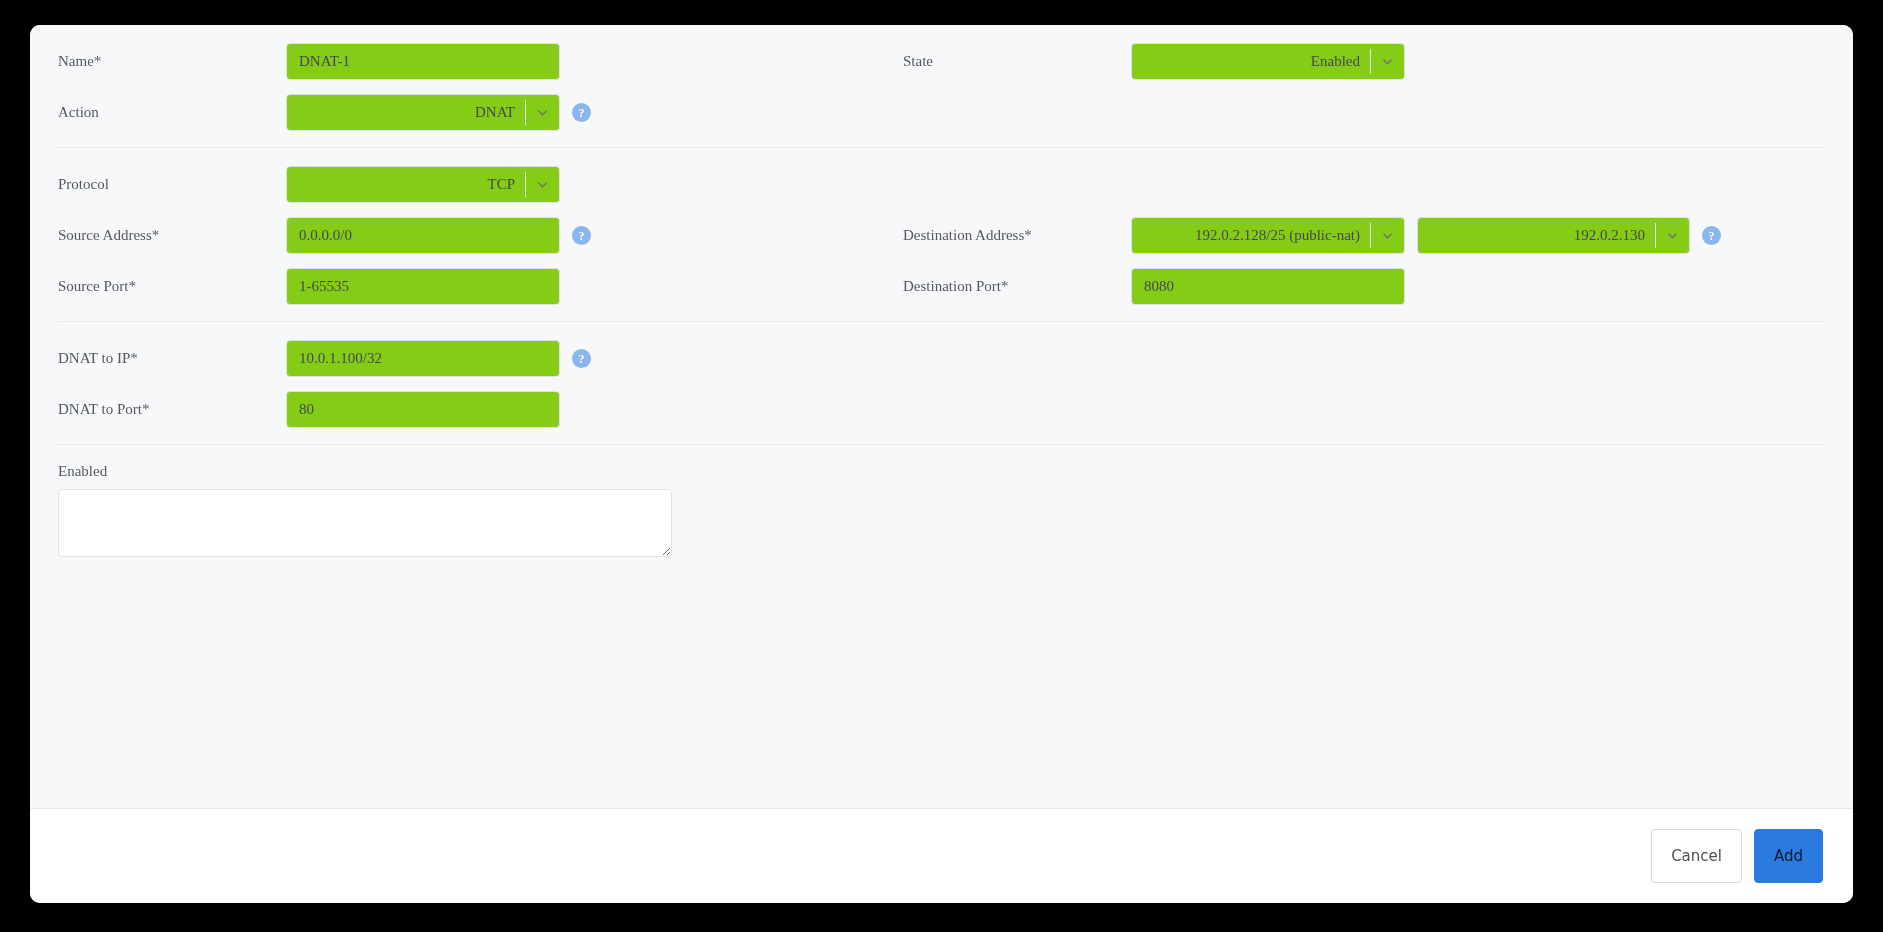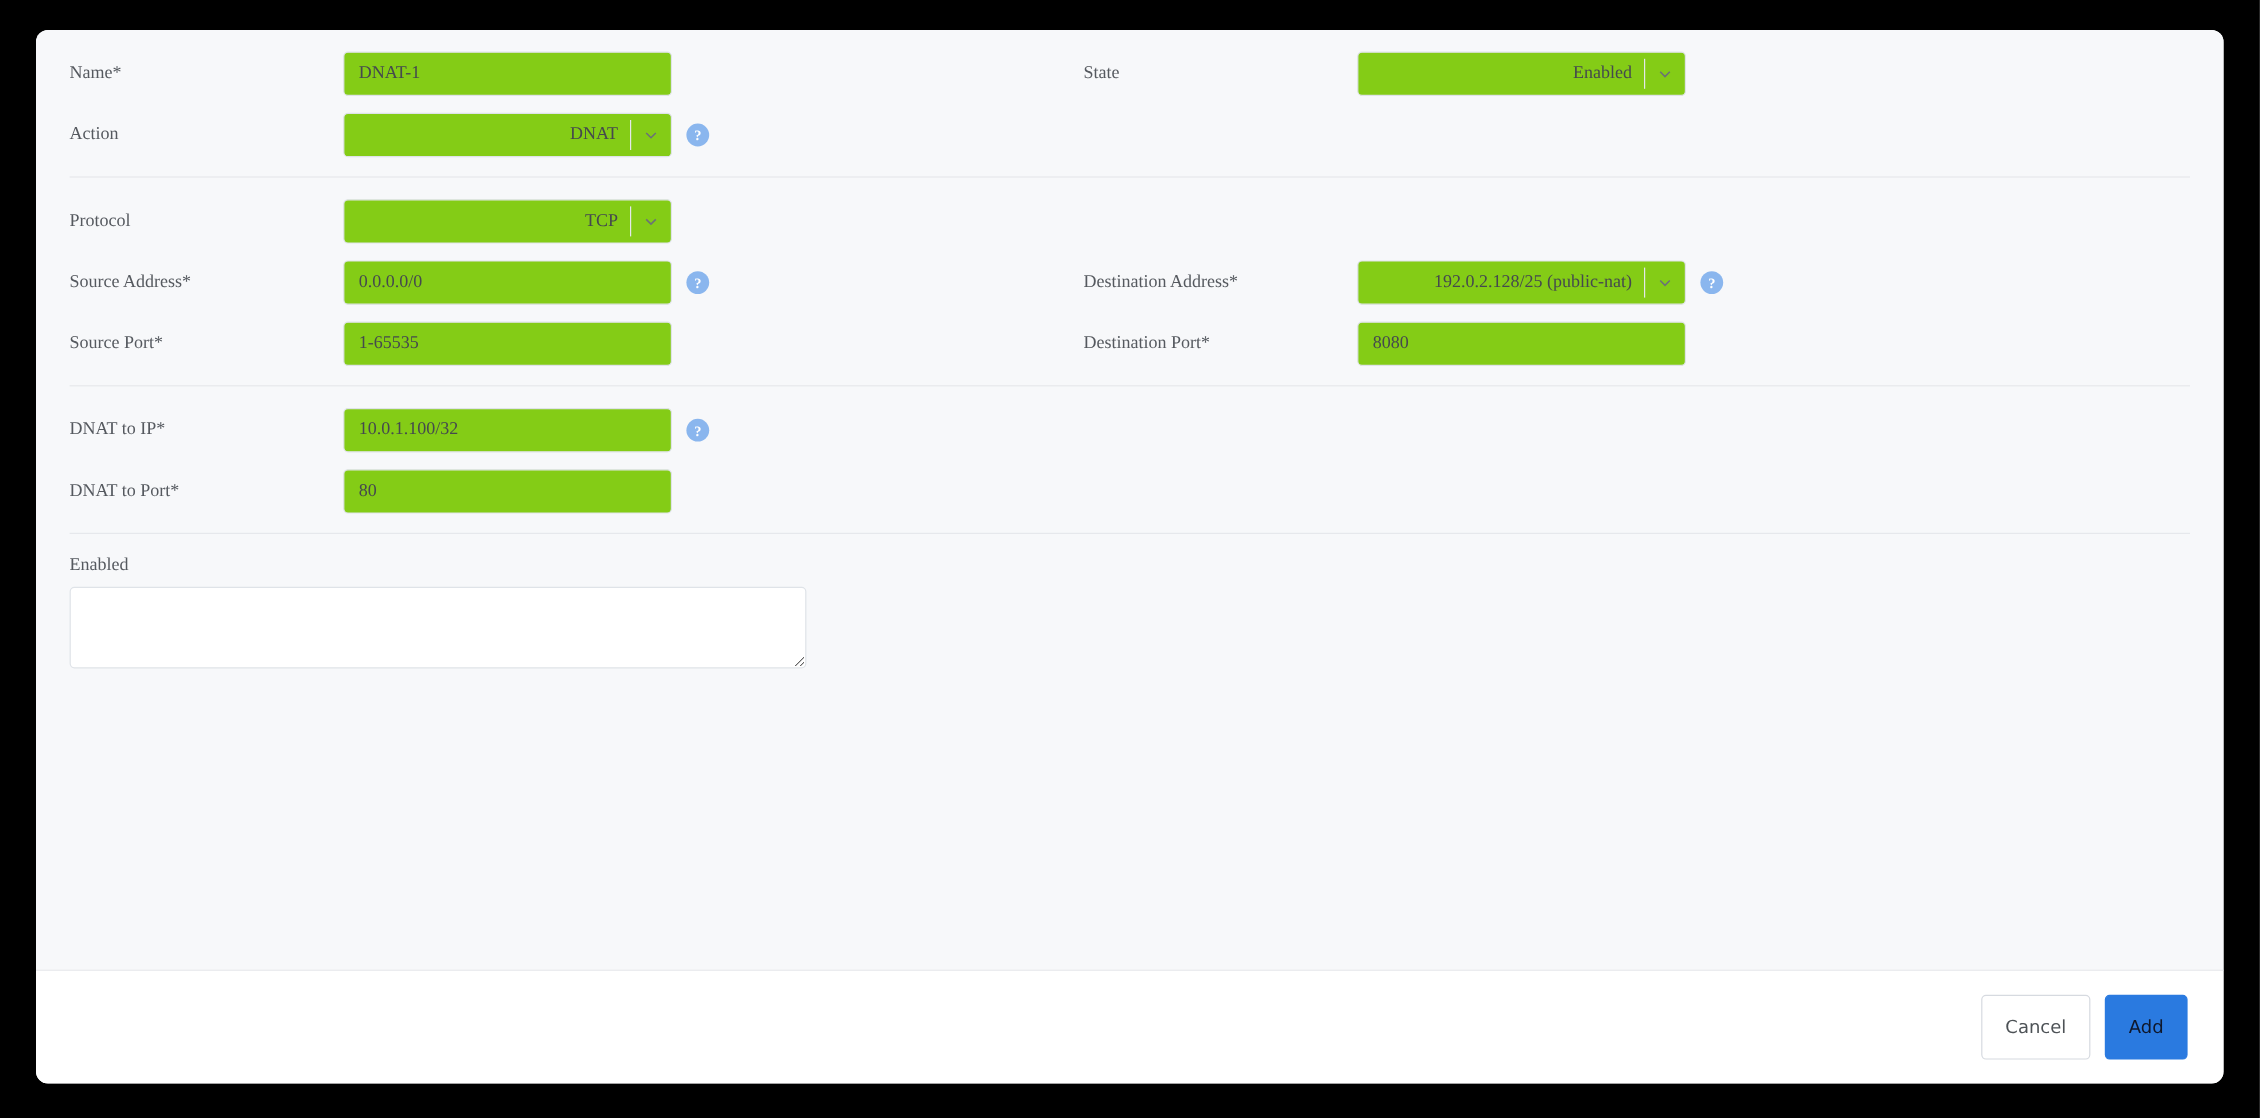--- a/index.html
+++ b/index.html
@@ -286,20 +286,28 @@
         <div class="col col-right">
           <span class="f-label">Destination Address*</span>
           <div class="ctl select w-274">
             <span class="sel-value">192.0.2.128/25 (public-nat)</span>
             <span class="sel-arrow">
               <svg width="13" height="13" viewBox="0 0 13 13" fill="none" stroke="currentColor" stroke-width="1.3">
                 <polyline points="2.5,4.8 6.5,8.8 10.5,4.8"></polyline>
               </svg>
             </span>
           </div>
+          <div class="ctl select w-273 gap-after">
+            <span class="sel-value">192.0.2.130</span>
+            <span class="sel-arrow">
+              <svg width="13" height="13" viewBox="0 0 13 13" fill="none" stroke="currentColor" stroke-width="1.3">
+                <polyline points="2.5,4.8 6.5,8.8 10.5,4.8"></polyline>
+              </svg>
+            </span>
+          </div>
           <span class="help">?</span>
         </div>
       </div>
 
       <div class="form-row">
         <div class="col col-left">
           <span class="f-label">Source Port*</span>
           <input class="ctl w-274" type="text" value="1-65535" style="">
         </div>
         <div class="col col-right">

